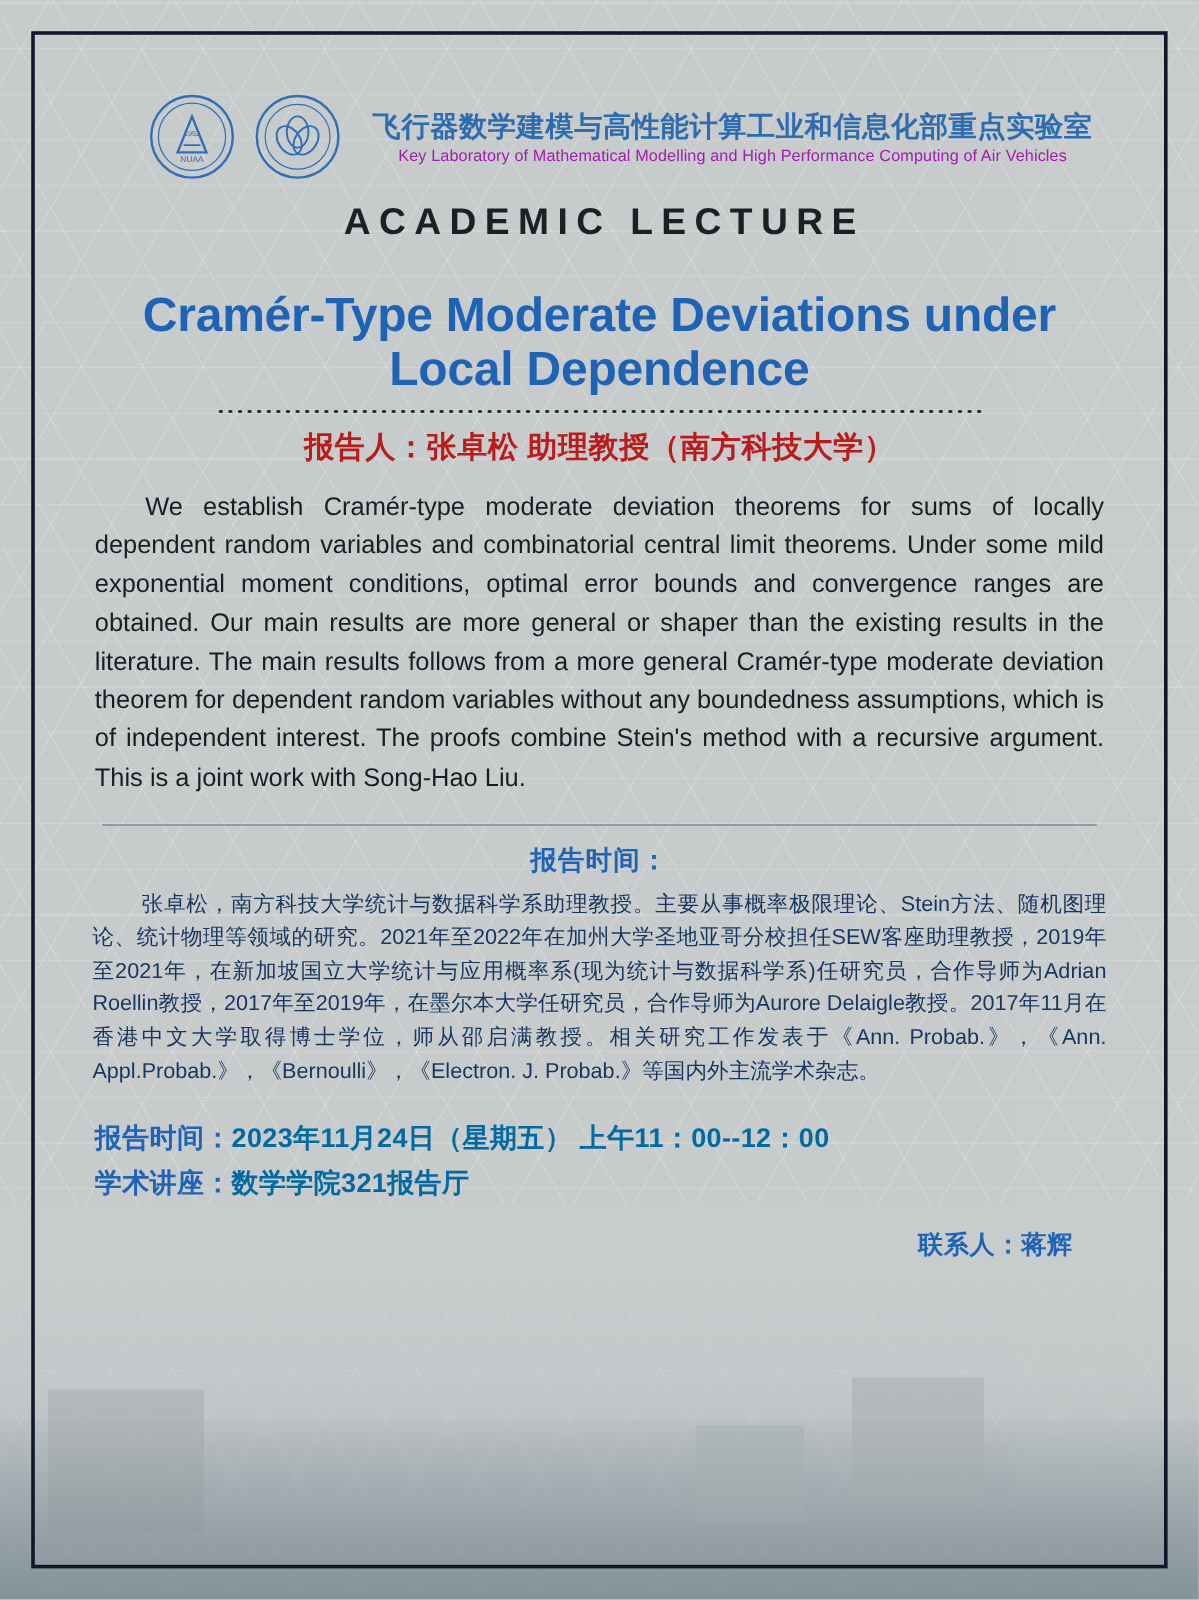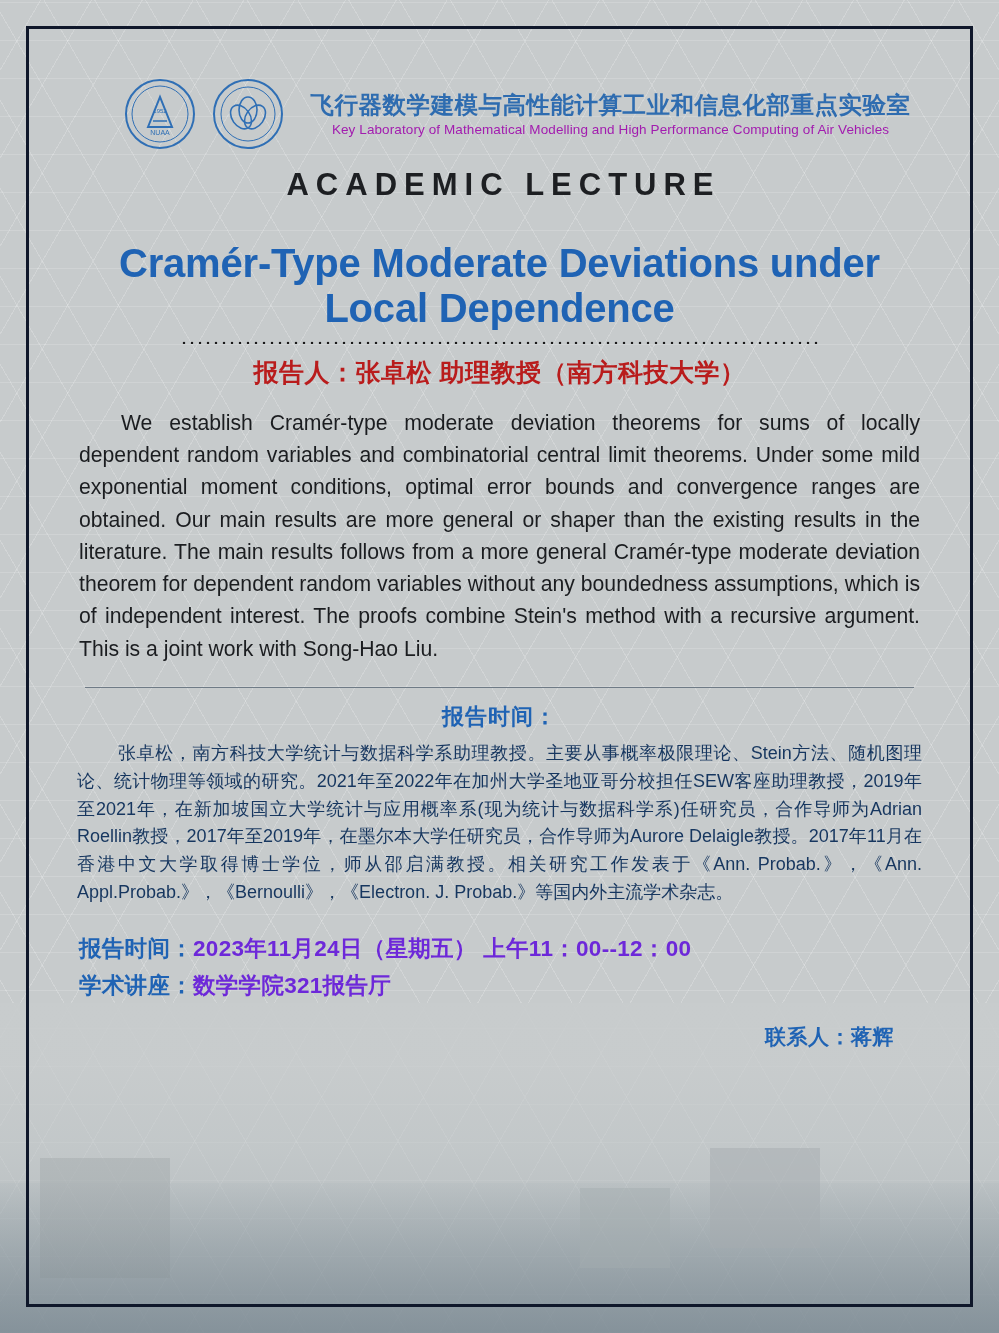--- a/index.html
+++ b/index.html
@@ -197,21 +197,21 @@
     font-size: 22.5px;
     color: #143a6b;
     margin-bottom: 6px;
     letter-spacing: 0.3px;
   }
   .info-label {
     color: #1f63b4;
     font-weight: 700;
   }
   .info-value {
-    color: #6d28d9;
+    color: #0369a1;
     font-weight: 700;
   }
   .contact {
     margin-top: 22px;
     text-align: right;
     padding-right: 30px;
     font-size: 21px;
     color: #1f63b4;
     font-weight: 700;
     letter-spacing: 0.5px;

